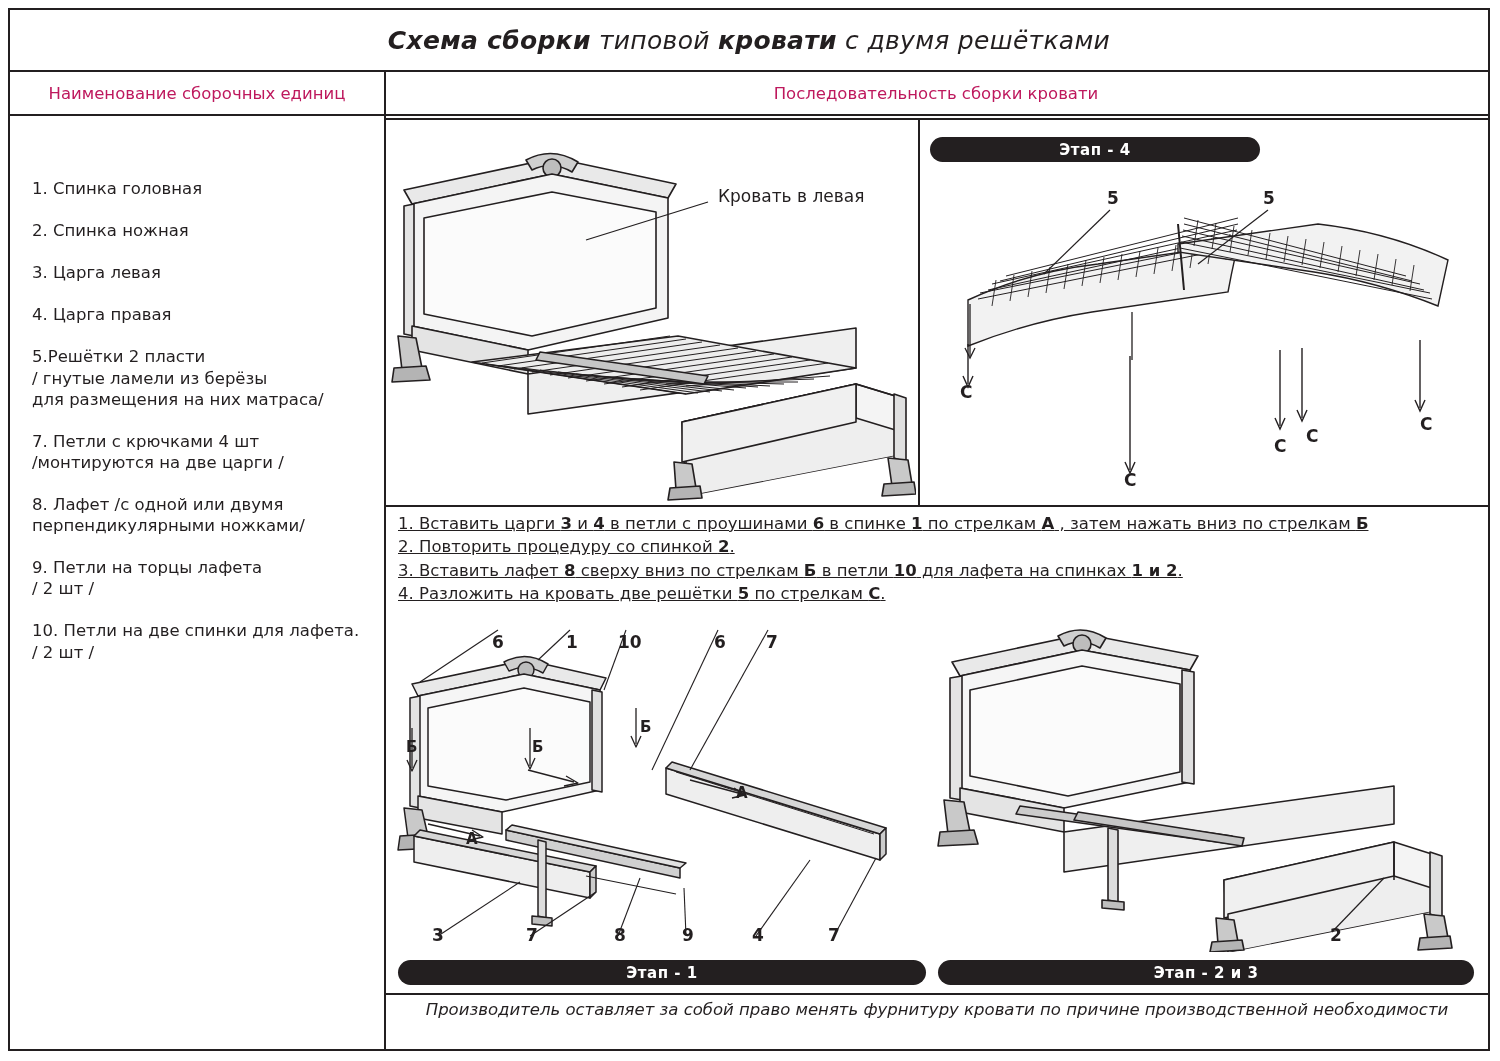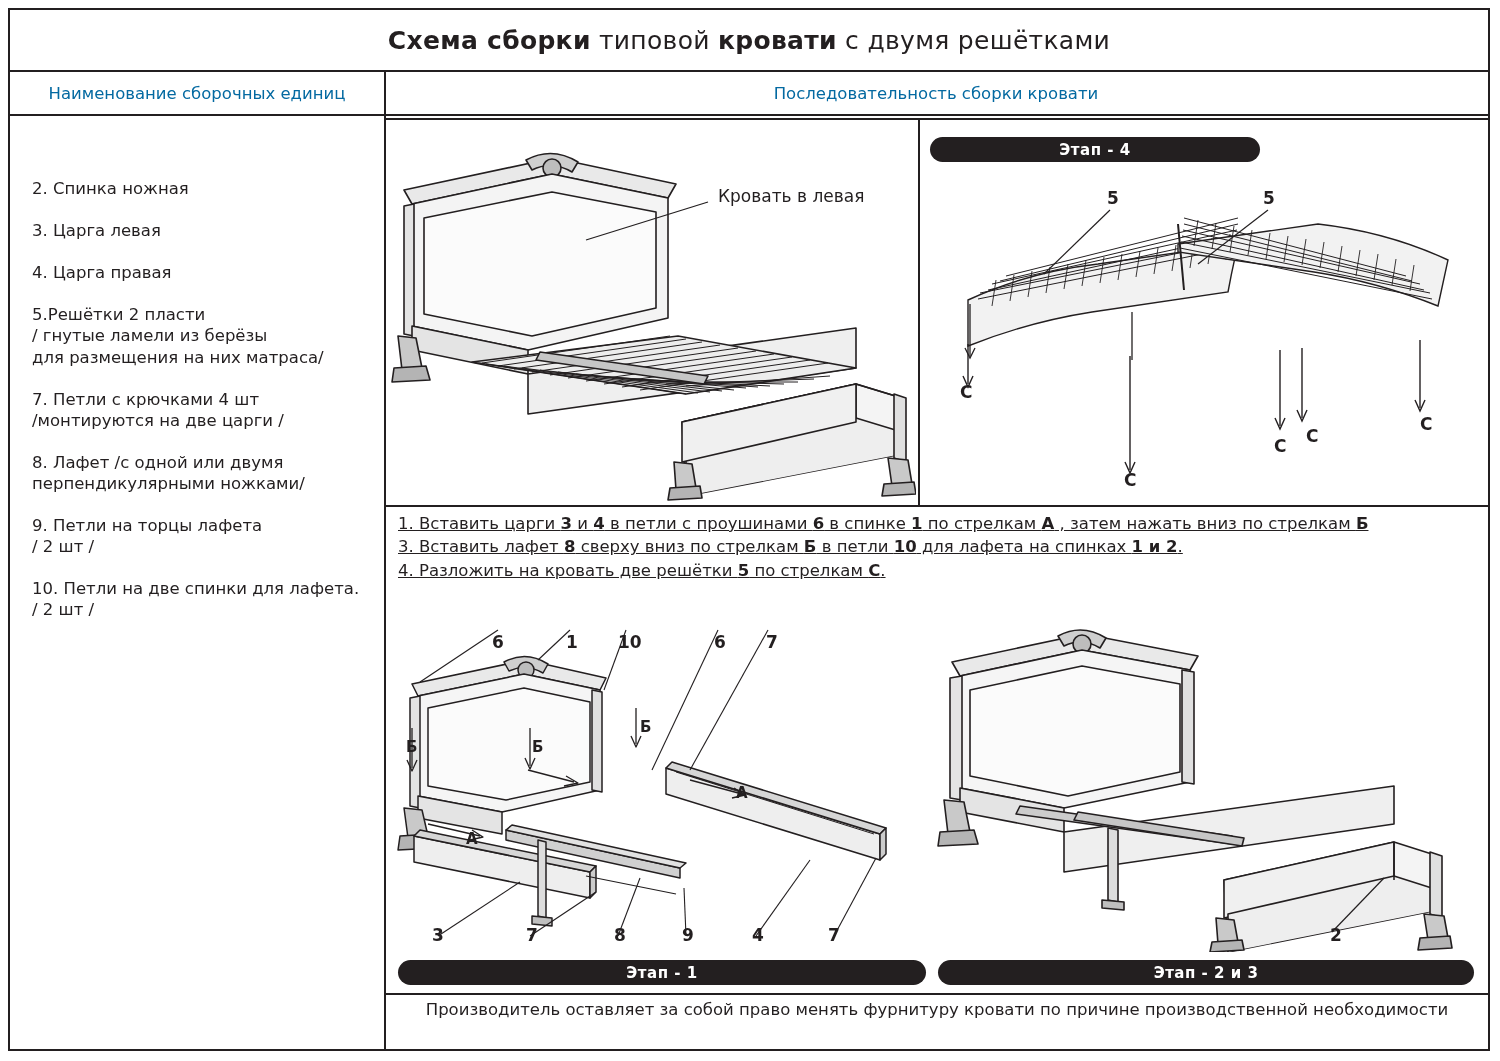--- a/index.html
+++ b/index.html
@@ -31,38 +31,39 @@
     position: absolute;
     left: 10px;
     top: 10px;
     width: 1478px;
     height: 62px;
     display: flex;
     align-items: center;
     justify-content: center;
     border-bottom: 2px solid #231f20;
     box-sizing: border-box;
+    font-style: italic;
   }
   .title-text {
     font-size: 25px;
     color: #231f20;
     letter-spacing: .3px;
   }
   .title-text b { font-weight: bold; }
   .title-text span.thin { font-weight: normal; }
 
   
   .col-head-left, .col-head-right {
     position: absolute;
     height: 44px;
     display: flex;
     align-items: center;
     justify-content: center;
     font-size: 16.5px;
-    color: #0369a1;
+    color: #be185d;
     border-bottom: 2px solid #231f20;
     box-sizing: border-box;
   }
   .col-head-left { left: 10px; top: 72px; width: 374px; }
   .col-head-right { left: 384px; top: 72px; width: 1104px; }
 
   
   .v-divider {
     position: absolute;
     left: 384px;
@@ -130,20 +131,21 @@
 
   
   .footer-note {
     position: absolute;
     left: 390px;
     top: 1000px;
     width: 1094px;
     text-align: center;
     font-size: 16.5px;
     color: #231f20;
+    font-style: italic;
   }
 
   
   svg { display: block; }
   .draw { position: absolute; }
   #draw-assembled { left: 386px; top: 122px; }
   #draw-grids     { left: 932px; top: 160px; }
   #draw-explode   { left: 390px; top: 620px; }
   #draw-frame2    { left: 932px; top: 612px; }
 
@@ -172,20 +174,21 @@
     </div>
   </div>
 
   <div class="col-head-left">Наименование  сборочных единиц</div>
   <div class="col-head-right">Последовательность сборки кровати</div>
   <div class="v-divider"></div>
   <div class="hsep" id="sep-under-head"></div>
   <div id="v-div-upper"></div>
 
   <div class="parts-list">
+    <div class="part-item">1.  Спинка головная</div>
     <div class="part-item">2. Спинка ножная</div>
     <div class="part-item">3. Царга левая</div>
     <div class="part-item">4. Царга правая</div>
     <div class="part-item">5.Решётки  2 пласти
 / гнутые ламели из берёзы
 для размещения на них матраса/</div>
     <div class="part-item">7. Петли с крючками 4 шт
 /монтируются на две царги /</div>
     <div class="part-item">8. Лафет /с одной или двумя
 перпендикулярными ножками/</div>
@@ -358,20 +361,21 @@
   <div class="lbl" style="left:960px; top:382px;">С</div>
   <div class="lbl" style="left:1124px; top:470px;">С</div>
   <div class="lbl" style="left:1274px; top:436px;">С</div>
   <div class="lbl" style="left:1306px; top:426px;">С</div>
   <div class="lbl" style="left:1420px; top:414px;">С</div>
 
   <div class="hsep" id="sep-top-assembly"></div>
 
   <div class="steps">
     <div><span id="s1"><span>1. Вставить царги </span><b>3</b><span> и </span><b>4</b><span> в петли с проушинами </span><b>6</b><span> в спинке </span><b>1</b><span> по стрелкам </span><b>А</b><span> , затем нажать вниз по стрелкам </span><b>Б</b></span></div>
+    <div><span id="s2"><span>2. Повторить процедуру со спинкой </span><b>2</b><span>.</span></span></div>
     <div><span id="s3"><span>3. Вставить лафет </span><b>8</b><span> сверху вниз по стрелкам </span><b>Б</b><span> в петли </span><b>10</b><span> для лафета на спинках </span><b>1 и 2</b><span>.</span></span></div>
     <div><span id="s4"><span>4. Разложить на кровать две решётки </span><b>5</b><span>  по стрелкам </span><b>С</b><span>.</span></span></div>
   </div>
 
   <div class="draw" id="draw-explode">
     <svg width="530" height="330" viewBox="0 0 530 330">
       <g fill="none" stroke="#231f20" stroke-width="1.5" stroke-linejoin="round">
 
         <path d="M22 64 L136 40 L216 58 L210 70 L134 54 L28 76 Z" fill="#e9e9e9"></path>
         <path d="M114 42 q22 -12 44 2 l-5 9 q-17 -10 -34 -2 z" fill="#cfcfcf"></path>

